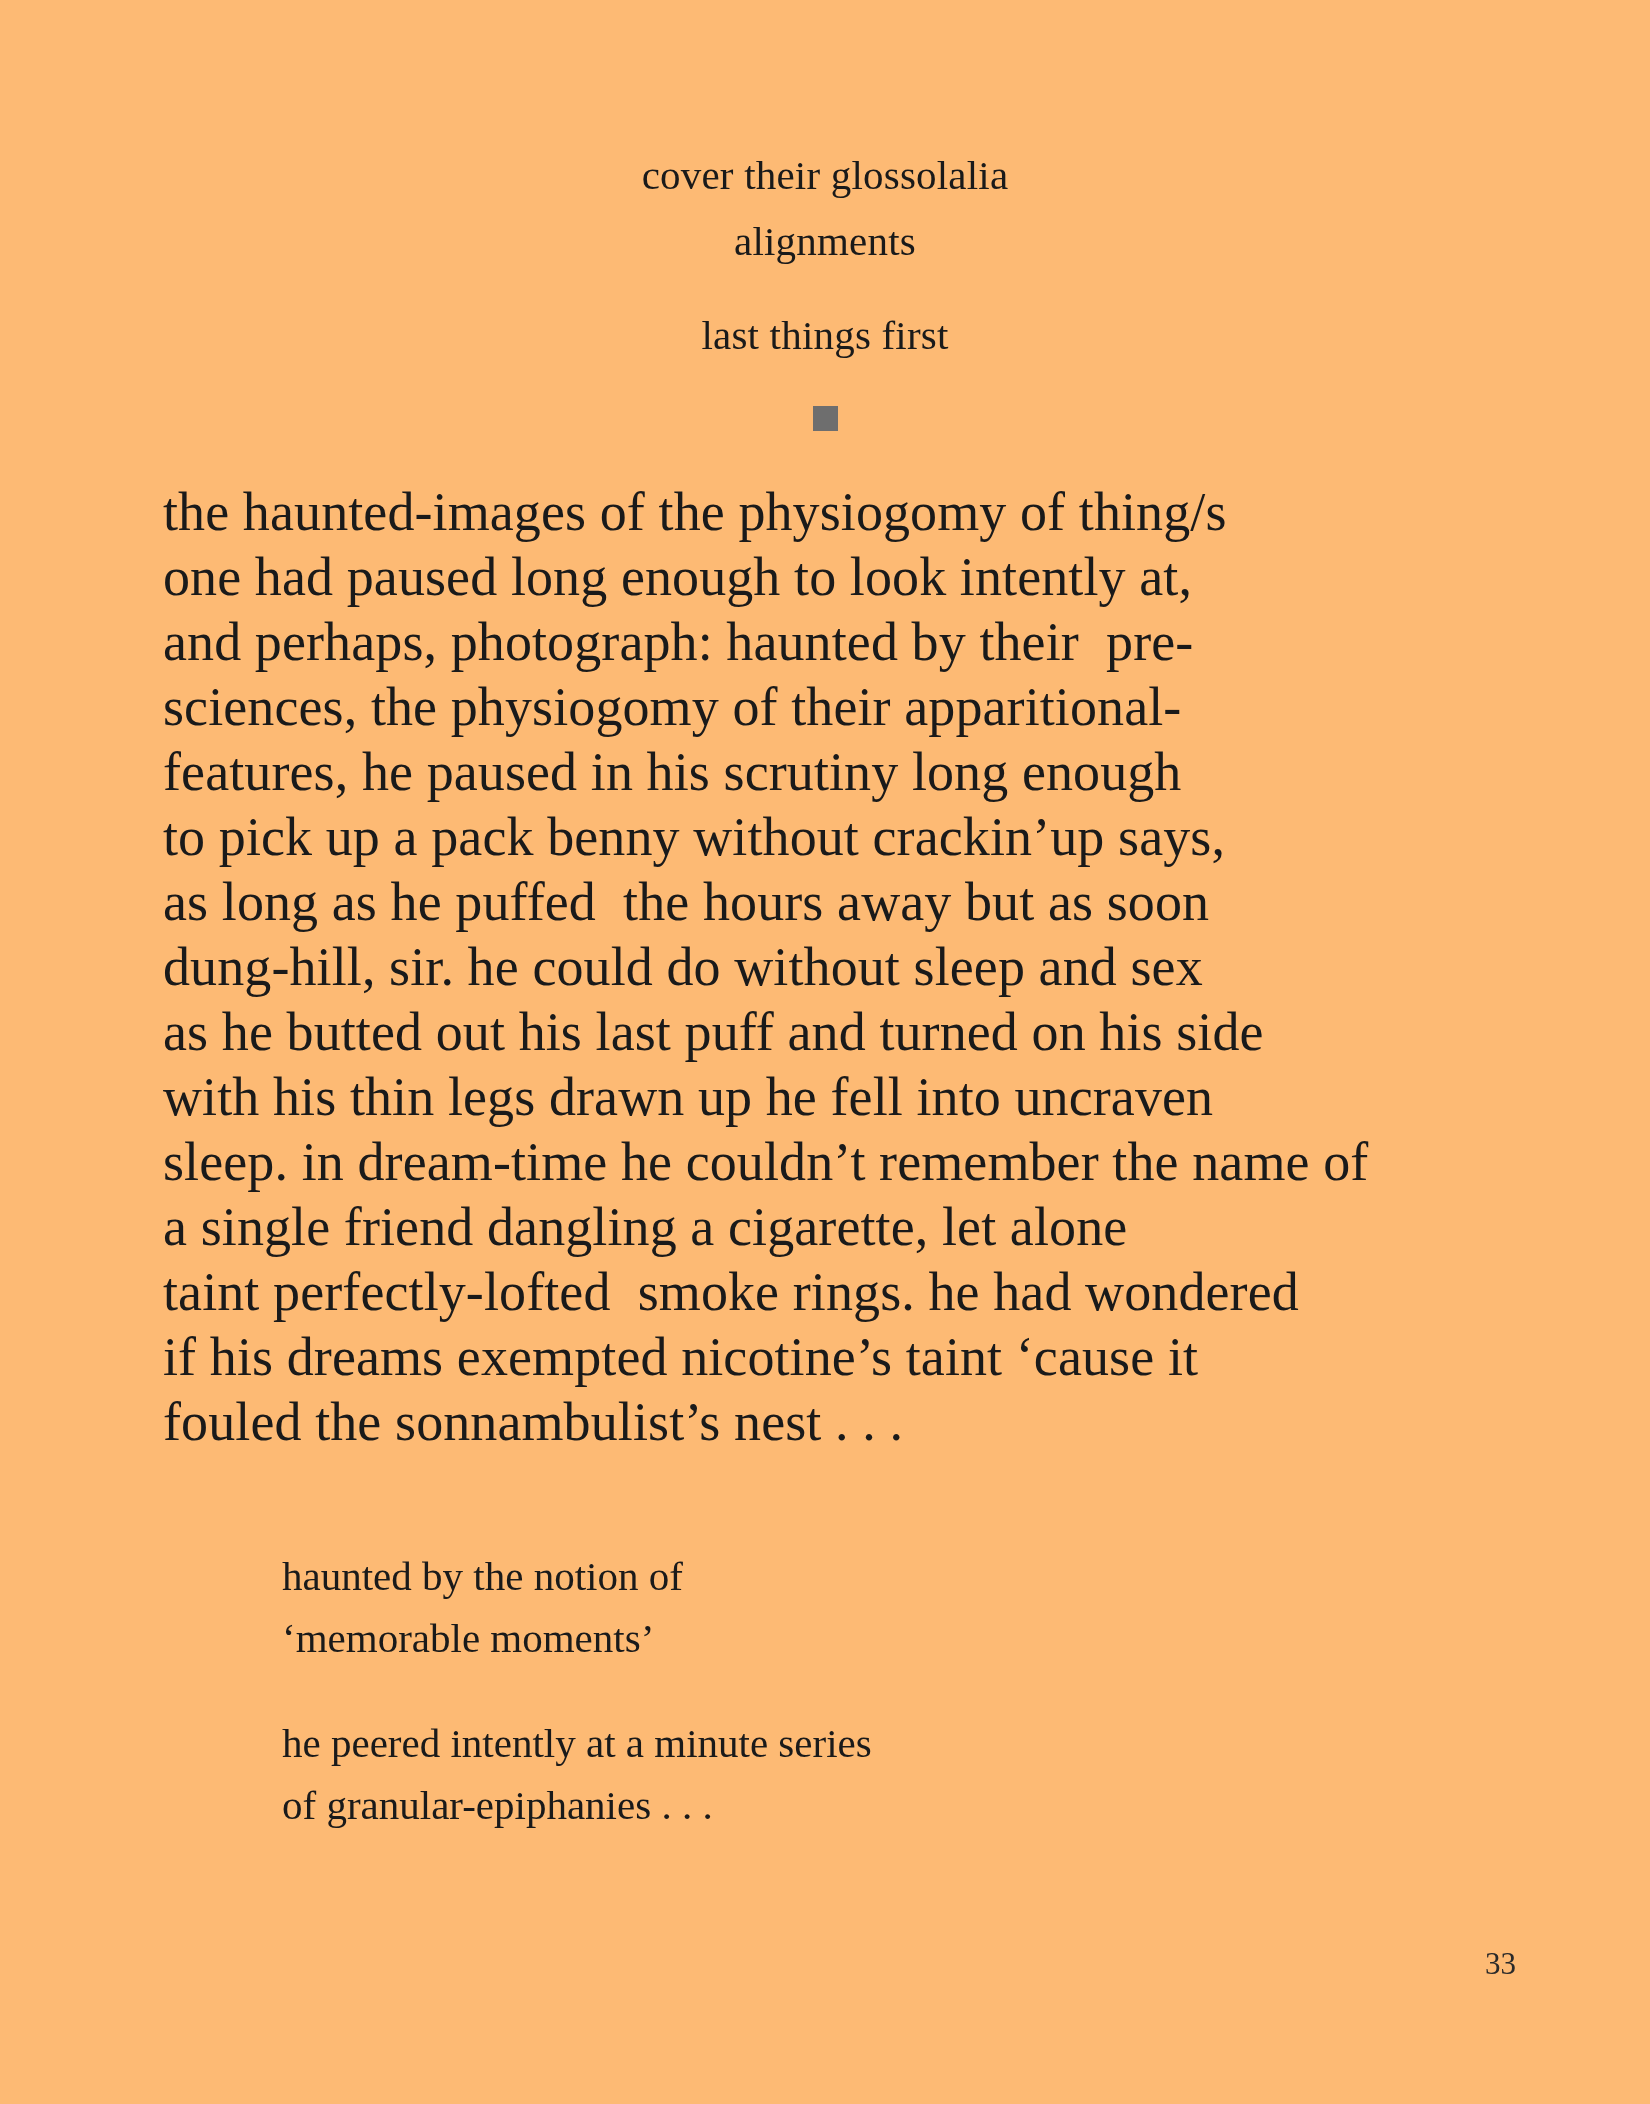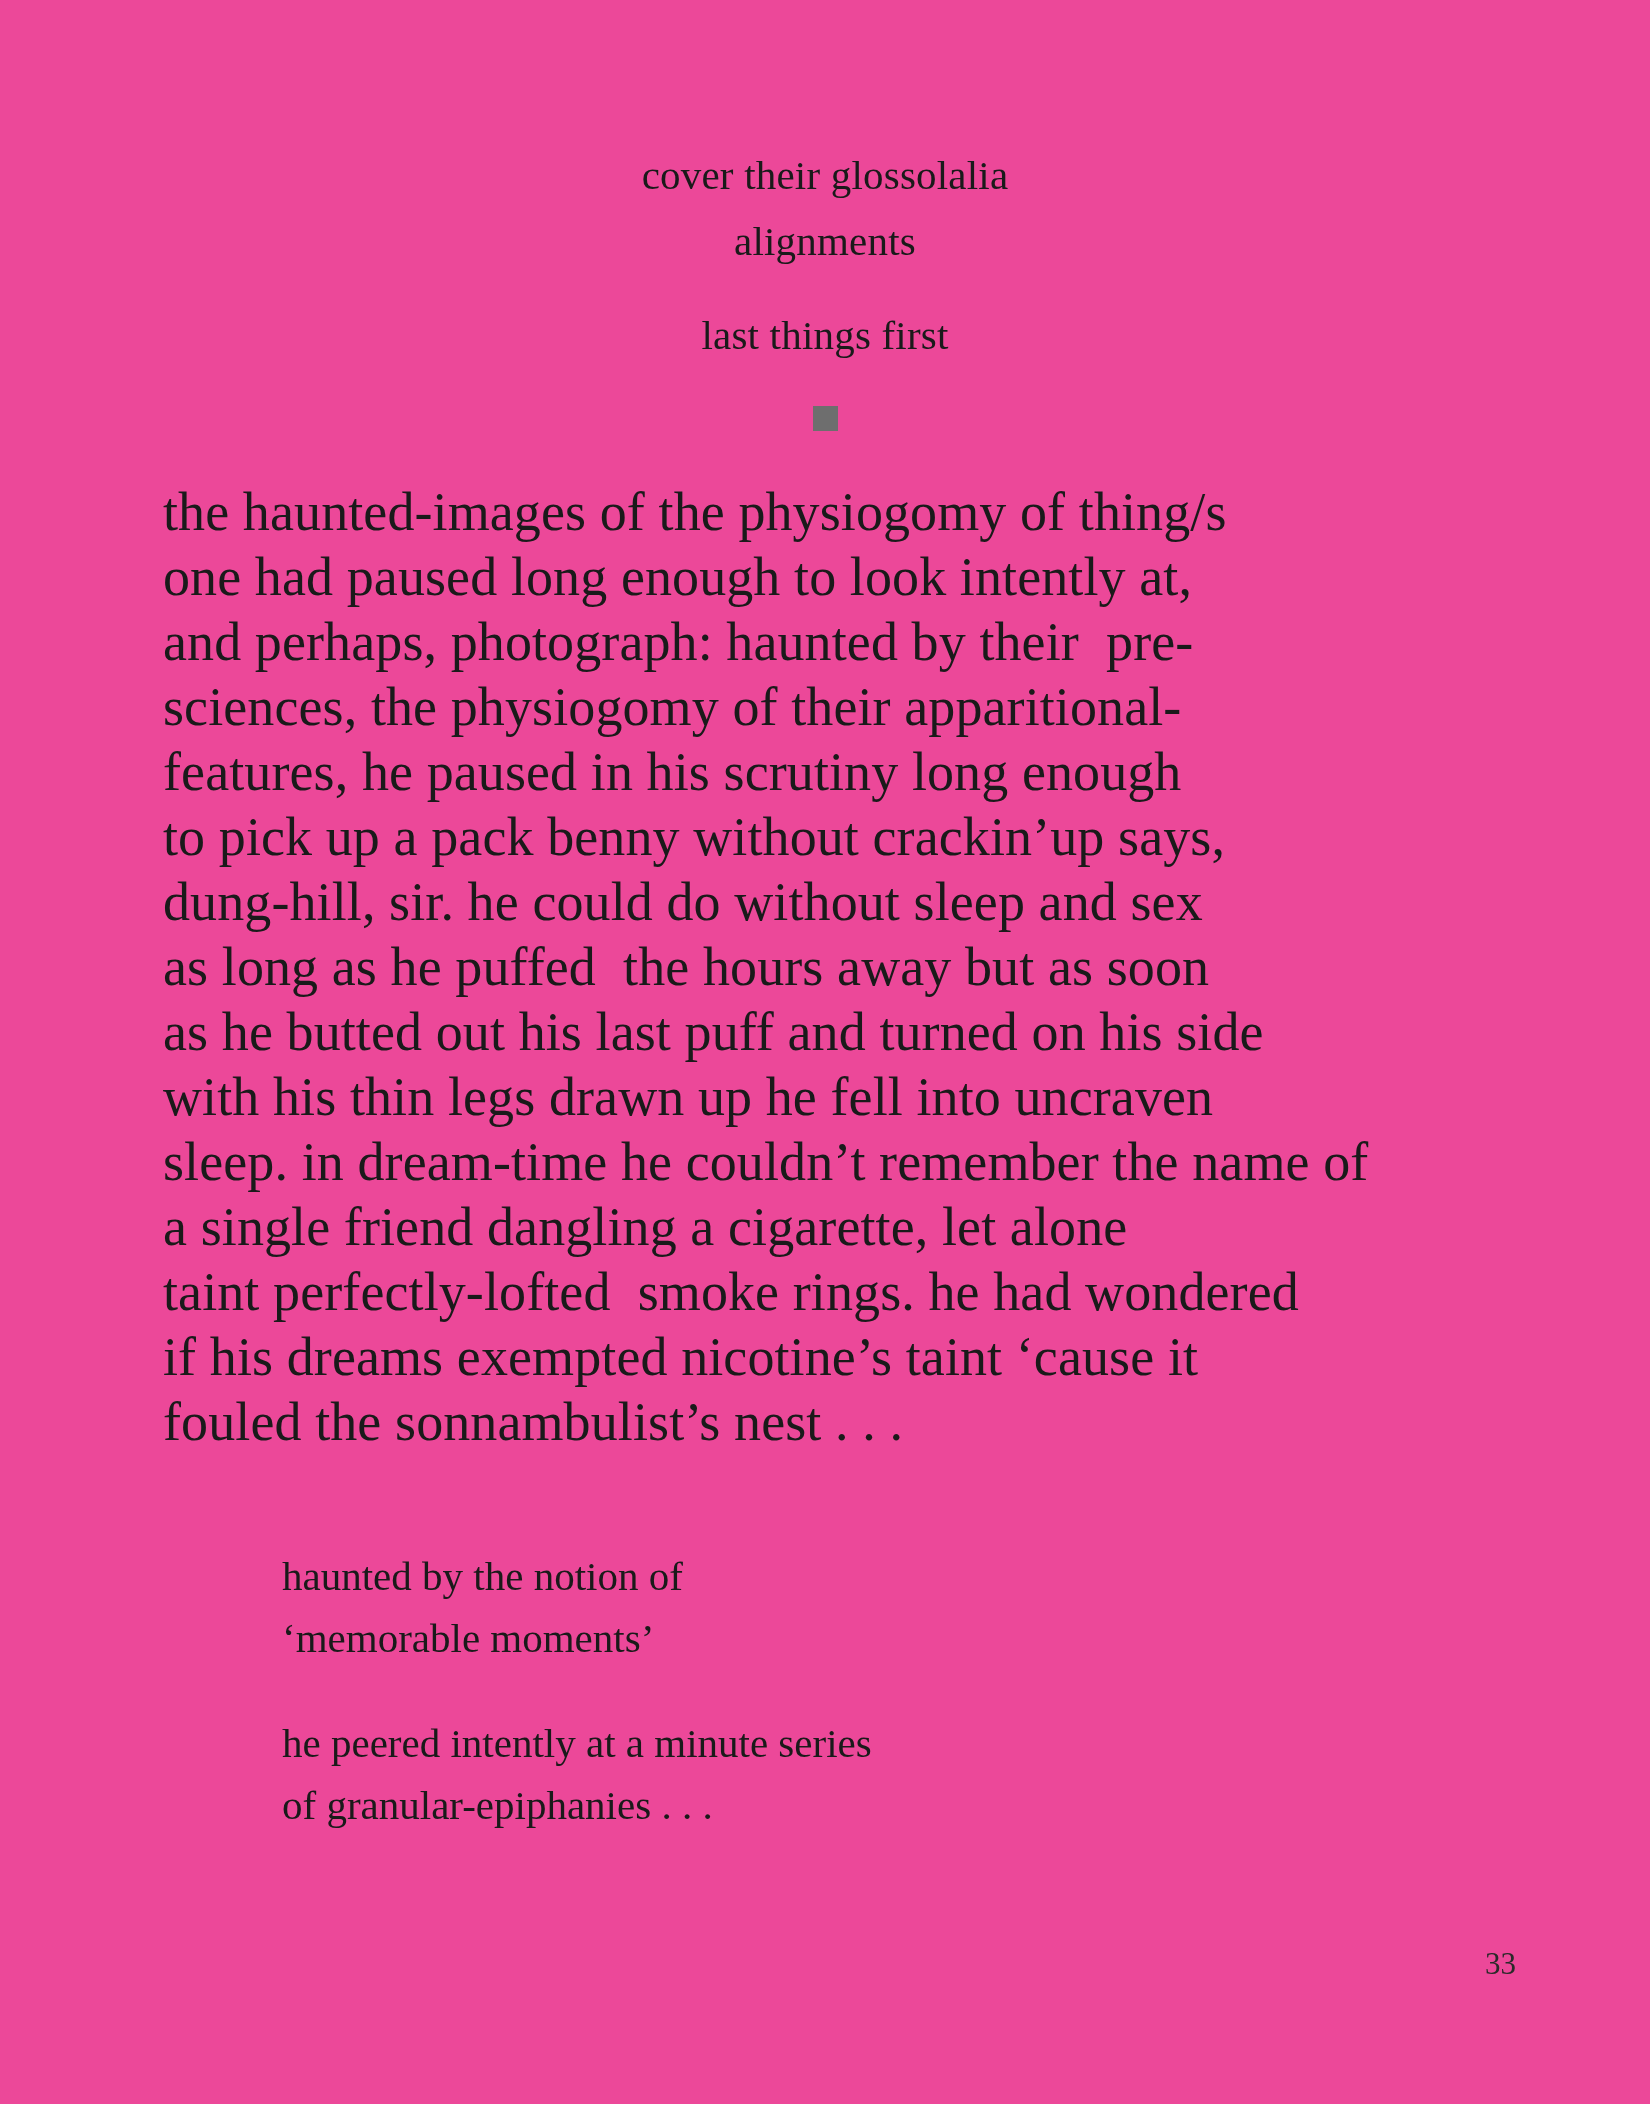--- a/index.html
+++ b/index.html
@@ -11,21 +11,21 @@
     width: 1650px;
     height: 2104px;
     position: relative;
     font-family: "Liberation Serif", "DejaVu Serif", serif;
     color: #1a1a1a;
     overflow: hidden;
   }
   .page {
     position: absolute;
     inset: 0;
-    background: #ec4899;
+    background: #fdba74;
     padding-left: 20px;
   }
 
   
   .centered-block {
     position: absolute;
     left: 0;
     right: 0;
     top: 142px;
     text-align: center;
@@ -108,22 +108,22 @@
     <span class="divider-square"></span>
   </div>
 
   <div class="body-block">
     <div class="body-line">the haunted-images of the physiogomy of thing/s</div>
     <div class="body-line">one had paused long enough to look intently at,</div>
     <div class="body-line">and perhaps, photograph: haunted by their  pre-</div>
     <div class="body-line">sciences, the physiogomy of their apparitional-</div>
     <div class="body-line">features, he paused in his scrutiny long enough</div>
     <div class="body-line">to pick up a pack benny without crackin’up says,</div>
+    <div class="body-line">as long as he puffed  the hours away but as soon</div>
     <div class="body-line">dung-hill, sir. he could do without sleep and sex</div>
-    <div class="body-line">as long as he puffed  the hours away but as soon</div>
     <div class="body-line">as he butted out his last puff and turned on his side</div>
     <div class="body-line">with his thin legs drawn up he fell into uncraven</div>
     <div class="body-line">sleep. in dream-time he couldn’t remember the name of</div>
     <div class="body-line">a single friend dangling a cigarette, let alone</div>
     <div class="body-line">taint perfectly-lofted  smoke rings. he had wondered</div>
     <div class="body-line">if his dreams exempted nicotine’s taint ‘cause it</div>
     <div class="body-line">fouled the sonnambulist’s nest . . .</div>
   </div>
 
   <div class="indent-block first">

